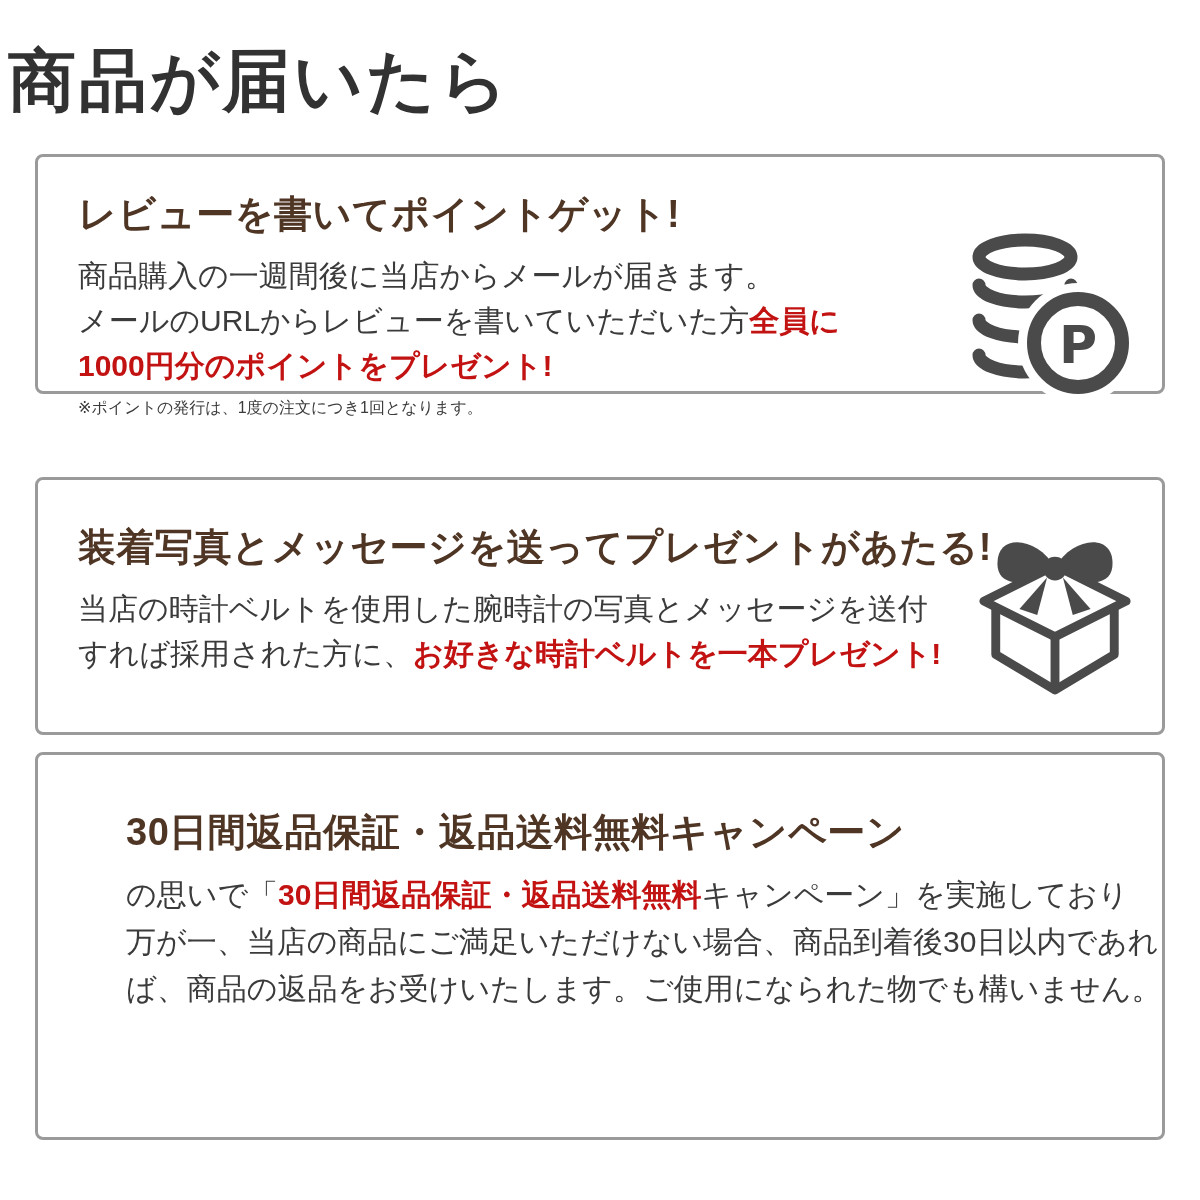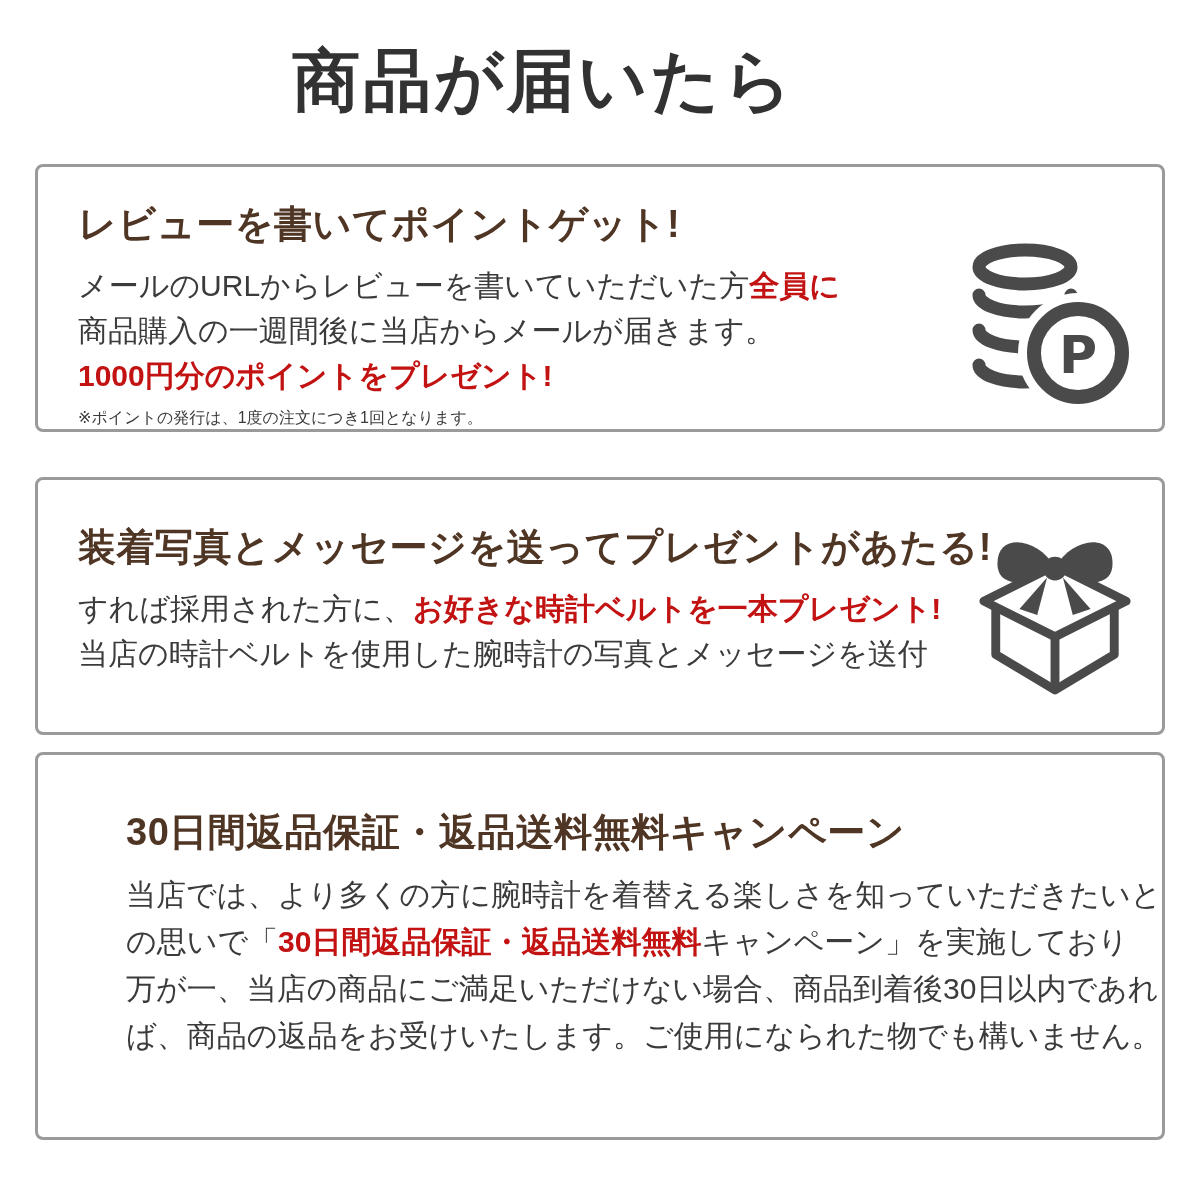--- a/index.html
+++ b/index.html
@@ -1,28 +1,28 @@
 <!DOCTYPE html>
 <html><head>
 <meta charset="utf-8">
 <style>
   html,body { margin:0; padding:0; background:#fff; }
   .canvas {
     position:relative; width:1200px; height:1200px; background:#ffffff;
     font-family:"Liberation Sans","DejaVu Sans",sans-serif; overflow:hidden;
   }
   .page-title {
-    position:absolute; top:36px; left:16px; width:1056px; text-align:center;
+    position:absolute; top:36px; left:8px; width:1056px; 
     font-size:68px; font-weight:bold; color:#323232; letter-spacing:3px; line-height:1.3;
   }
   .card {
     position:absolute; left:35px; width:1130px; box-sizing:border-box;
     background:#ffffff; border:3px solid #9a9a9a; border-radius:8px;
   }
-  .card1 { top:164px; height:268px; }
+  .card1 { top:154px; height:240px; }
   .card2 { top:477px; height:258px; }
   .card3 { top:752px; height:388px;padding-left:48px; }
   .inner { position:relative; height:100%; box-sizing:border-box; }
   .card1 .inner { padding:34px 40px 0 40px; }
   .card2 .inner { padding:44px 40px 0 40px; }
   .card3 .inner { padding:54px 40px 0 40px; }
   .heading {
     margin:0 0 14px 0; font-size:38px; font-weight:bold; color:#4f3524;
     letter-spacing:0.5px; line-height:1.25; white-space:nowrap;
   }
@@ -40,59 +40,58 @@
 </head>
 <body>
 
 <div class="canvas">
 
   <div class="page-title">商品が届いたら</div>
 
   <div class="card card1">
     <div class="inner">
       <h2 class="heading">レビューを書いてポイントゲット!</h2>
+      <p class="line"><span>商品購入の一週間後に当店からメールが届きます。</span></p>
       <p class="line"><span>メールのURLからレビューを書いていただいた方</span><span class="red">全員に</span></p>
-      <p class="line"><span>商品購入の一週間後に当店からメールが届きます。</span></p>
       <p class="line"><span class="red">1000円分のポイントをプレゼント!</span></p>
       <p class="note">※ポイントの発行は、1度の注文につき1回となります。</p>
 
       <svg class="icon icon-coins" viewBox="0 0 170 180" aria-hidden="true">
         <ellipse cx="55" cy="24" rx="46" ry="17" fill="none" stroke="#4a4a4a" stroke-width="13"></ellipse>
         <path d="M9 52 a46 17 0 0 0 92 0" fill="none" stroke="#4a4a4a" stroke-width="13" stroke-linecap="round"></path>
         <path d="M9 87 a46 17 0 0 0 92 0" fill="none" stroke="#4a4a4a" stroke-width="13" stroke-linecap="round"></path>
         <path d="M9 122 a46 17 0 0 0 92 0" fill="none" stroke="#4a4a4a" stroke-width="13" stroke-linecap="round"></path>
         <circle cx="108" cy="110" r="60" fill="#ffffff"></circle>
         <circle cx="108" cy="110" r="44" fill="#ffffff" stroke="#4a4a4a" stroke-width="14"></circle>
         <text x="108" y="112" text-anchor="middle" dominant-baseline="central" font-family="'DejaVu Sans','Liberation Sans',sans-serif" font-size="52" font-weight="bold" fill="#4a4a4a">P</text>
       </svg>
     </div>
   </div>
 
   <div class="card card2">
     <div class="inner">
       <h2 class="heading">装着写真とメッセージを送ってプレゼントがあたる!</h2>
+      <p class="line"><span>当店の時計ベルトを使用した腕時計の写真とメッセージを送付</span></p>
       <p class="line"><span>すれば採用された方に、</span><span class="red">お好きな時計ベルトを一本プレゼント!</span></p>
-      <p class="line"><span>当店の時計ベルトを使用した腕時計の写真とメッセージを送付</span></p>
 
       <svg class="icon icon-gift" viewBox="0 0 160 180" aria-hidden="true">
         <path d="M20 84 L20 132 L80 168 L140 132 L140 84" fill="#ffffff" stroke="#4a4a4a" stroke-width="9" stroke-linejoin="round"></path>
         <path d="M80 116 L80 168" fill="none" stroke="#4a4a4a" stroke-width="9"></path>
         <polygon points="80,42 152,78 80,114 8,78" fill="#ffffff" stroke="#4a4a4a" stroke-width="9" stroke-linejoin="round"></polygon>
         <path d="M72 54 L44 86 L62 92 Z" fill="#4a4a4a"></path>
         <path d="M88 54 L116 86 L98 92 Z" fill="#4a4a4a"></path>
         <path d="M80 44 C62 12 18 8 22 44 C25 66 58 62 80 44 Z" fill="#4a4a4a"></path>
         <path d="M80 44 C98 12 142 8 138 44 C135 66 102 62 80 44 Z" fill="#4a4a4a"></path>
         <circle cx="80" cy="45" r="12" fill="#4a4a4a"></circle>
       </svg>
     </div>
   </div>
 
   <div class="card card3">
     <div class="inner">
       <h2 class="heading">30日間返品保証・返品送料無料キャンペーン</h2>
-      <p class="line"><span>当店では、より多くの方に腕時計を着替える楽しさを知っていただきたいと</span></p>
       <p class="line"><span>の思いで「</span><span class="red">30日間返品保証・返品送料無料</span><span>キャンペーン」を実施しており</span></p>
       <p class="line"><span>万が一、当店の商品にご満足いただけない場合、商品到着後30日以内であれ</span></p>
       <p class="line"><span>ば、商品の返品をお受けいたします。ご使用になられた物でも構いません。</span></p>
     </div>
   </div>
 
 </div>
 
 </body></html>

